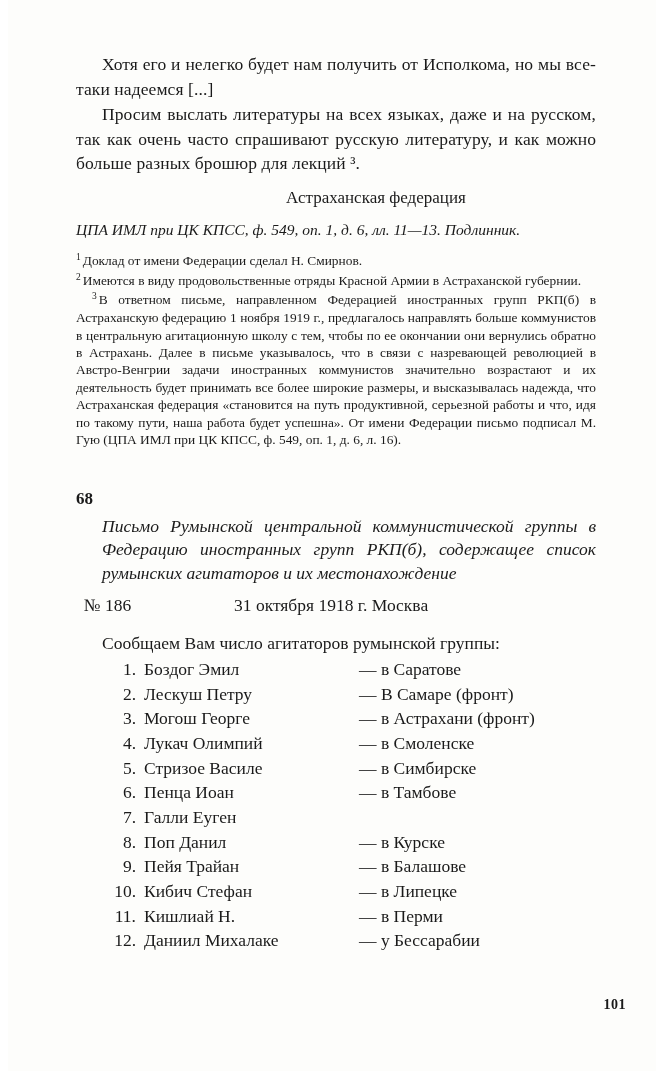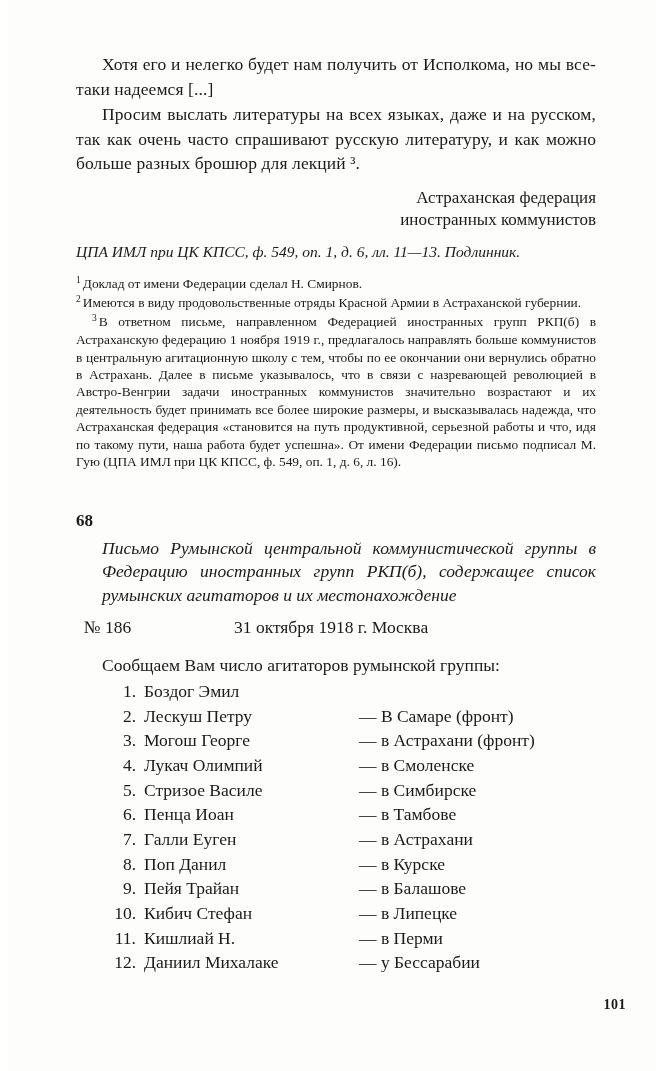--- a/index.html
+++ b/index.html
@@ -35,21 +35,21 @@
     line-height: 1.42;
     text-align: justify;
     margin: 0 0 0 0;
     letter-spacing: 0.1px;
   }
   .para.indent { text-indent: 26px; }
 
   
   .signature {
     margin-top: 11px;
-    text-align: right;
+    text-align: center;
     font-size: 17px;
     line-height: 1.3;
     padding-left: 80px;
   }
   .signature div { white-space: nowrap; }
 
   
   .archive {
     margin-top: 11px;
     font-style: italic;
@@ -145,21 +145,20 @@
 <body>
 
 <div class="page">
   <div class="content">
 
     <p class="para indent">Хотя его и нелегко будет нам получить от Исполкома, но мы все-таки надеемся [...]</p>
     <p class="para indent">Просим выслать литературы на всех языках, даже и на русском, так как очень часто спрашивают русскую литературу, и как можно больше разных брошюр для лекций ³.</p>
 
     <div class="signature">
       <div>Астраханская федерация</div>
-      <div>иностранных коммунистов</div>
     </div>
 
     <div class="archive">ЦПА ИМЛ при ЦК КПСС, ф. 549, оп. 1, д. 6, лл. 11—13. Подлинник.</div>
 
     <div class="footnotes">
       <p>
         <span class="fn-marker">1</span><span>Доклад от имени Федерации сделал Н. Смирнов.</span>
       </p>
       <p>
         <span class="fn-marker">2</span><span>Имеются в виду продовольственные отряды Красной Армии в Астраханской губернии.</span>
@@ -177,20 +176,21 @@
       <div class="num">№ 186</div>
       <div class="date">31 октября 1918 г. Москва</div>
     </div>
 
     <div class="list-intro">Сообщаем Вам число агитаторов румынской группы:</div>
 
     <div class="agit-list">
       <div class="agit-row">
         <span class="agit-idx">1.</span>
         <span class="agit-name">Боздог Эмил</span>
+        <span class="agit-place">— в Саратове</span>
       </div>
       <div class="agit-row">
         <span class="agit-idx">2.</span>
         <span class="agit-name">Лескуш Петру</span>
         <span class="agit-place">— В Самаре (фронт)</span>
       </div>
       <div class="agit-row">
         <span class="agit-idx">3.</span>
         <span class="agit-name">Могош Георге</span>
         <span class="agit-place">— в Астрахани (фронт)</span>
@@ -206,21 +206,20 @@
         <span class="agit-place">— в Симбирске</span>
       </div>
       <div class="agit-row">
         <span class="agit-idx">6.</span>
         <span class="agit-name">Пенца Иоан</span>
         <span class="agit-place">— в Тамбове</span>
       </div>
       <div class="agit-row">
         <span class="agit-idx">7.</span>
         <span class="agit-name">Галли Еуген</span>
-        <span class="agit-place">— в Астрахани</span>
       </div>
       <div class="agit-row">
         <span class="agit-idx">8.</span>
         <span class="agit-name">Поп Данил</span>
         <span class="agit-place">— в Курске</span>
       </div>
       <div class="agit-row">
         <span class="agit-idx">9.</span>
         <span class="agit-name">Пейя Трайан</span>
         <span class="agit-place">— в Балашове</span>

